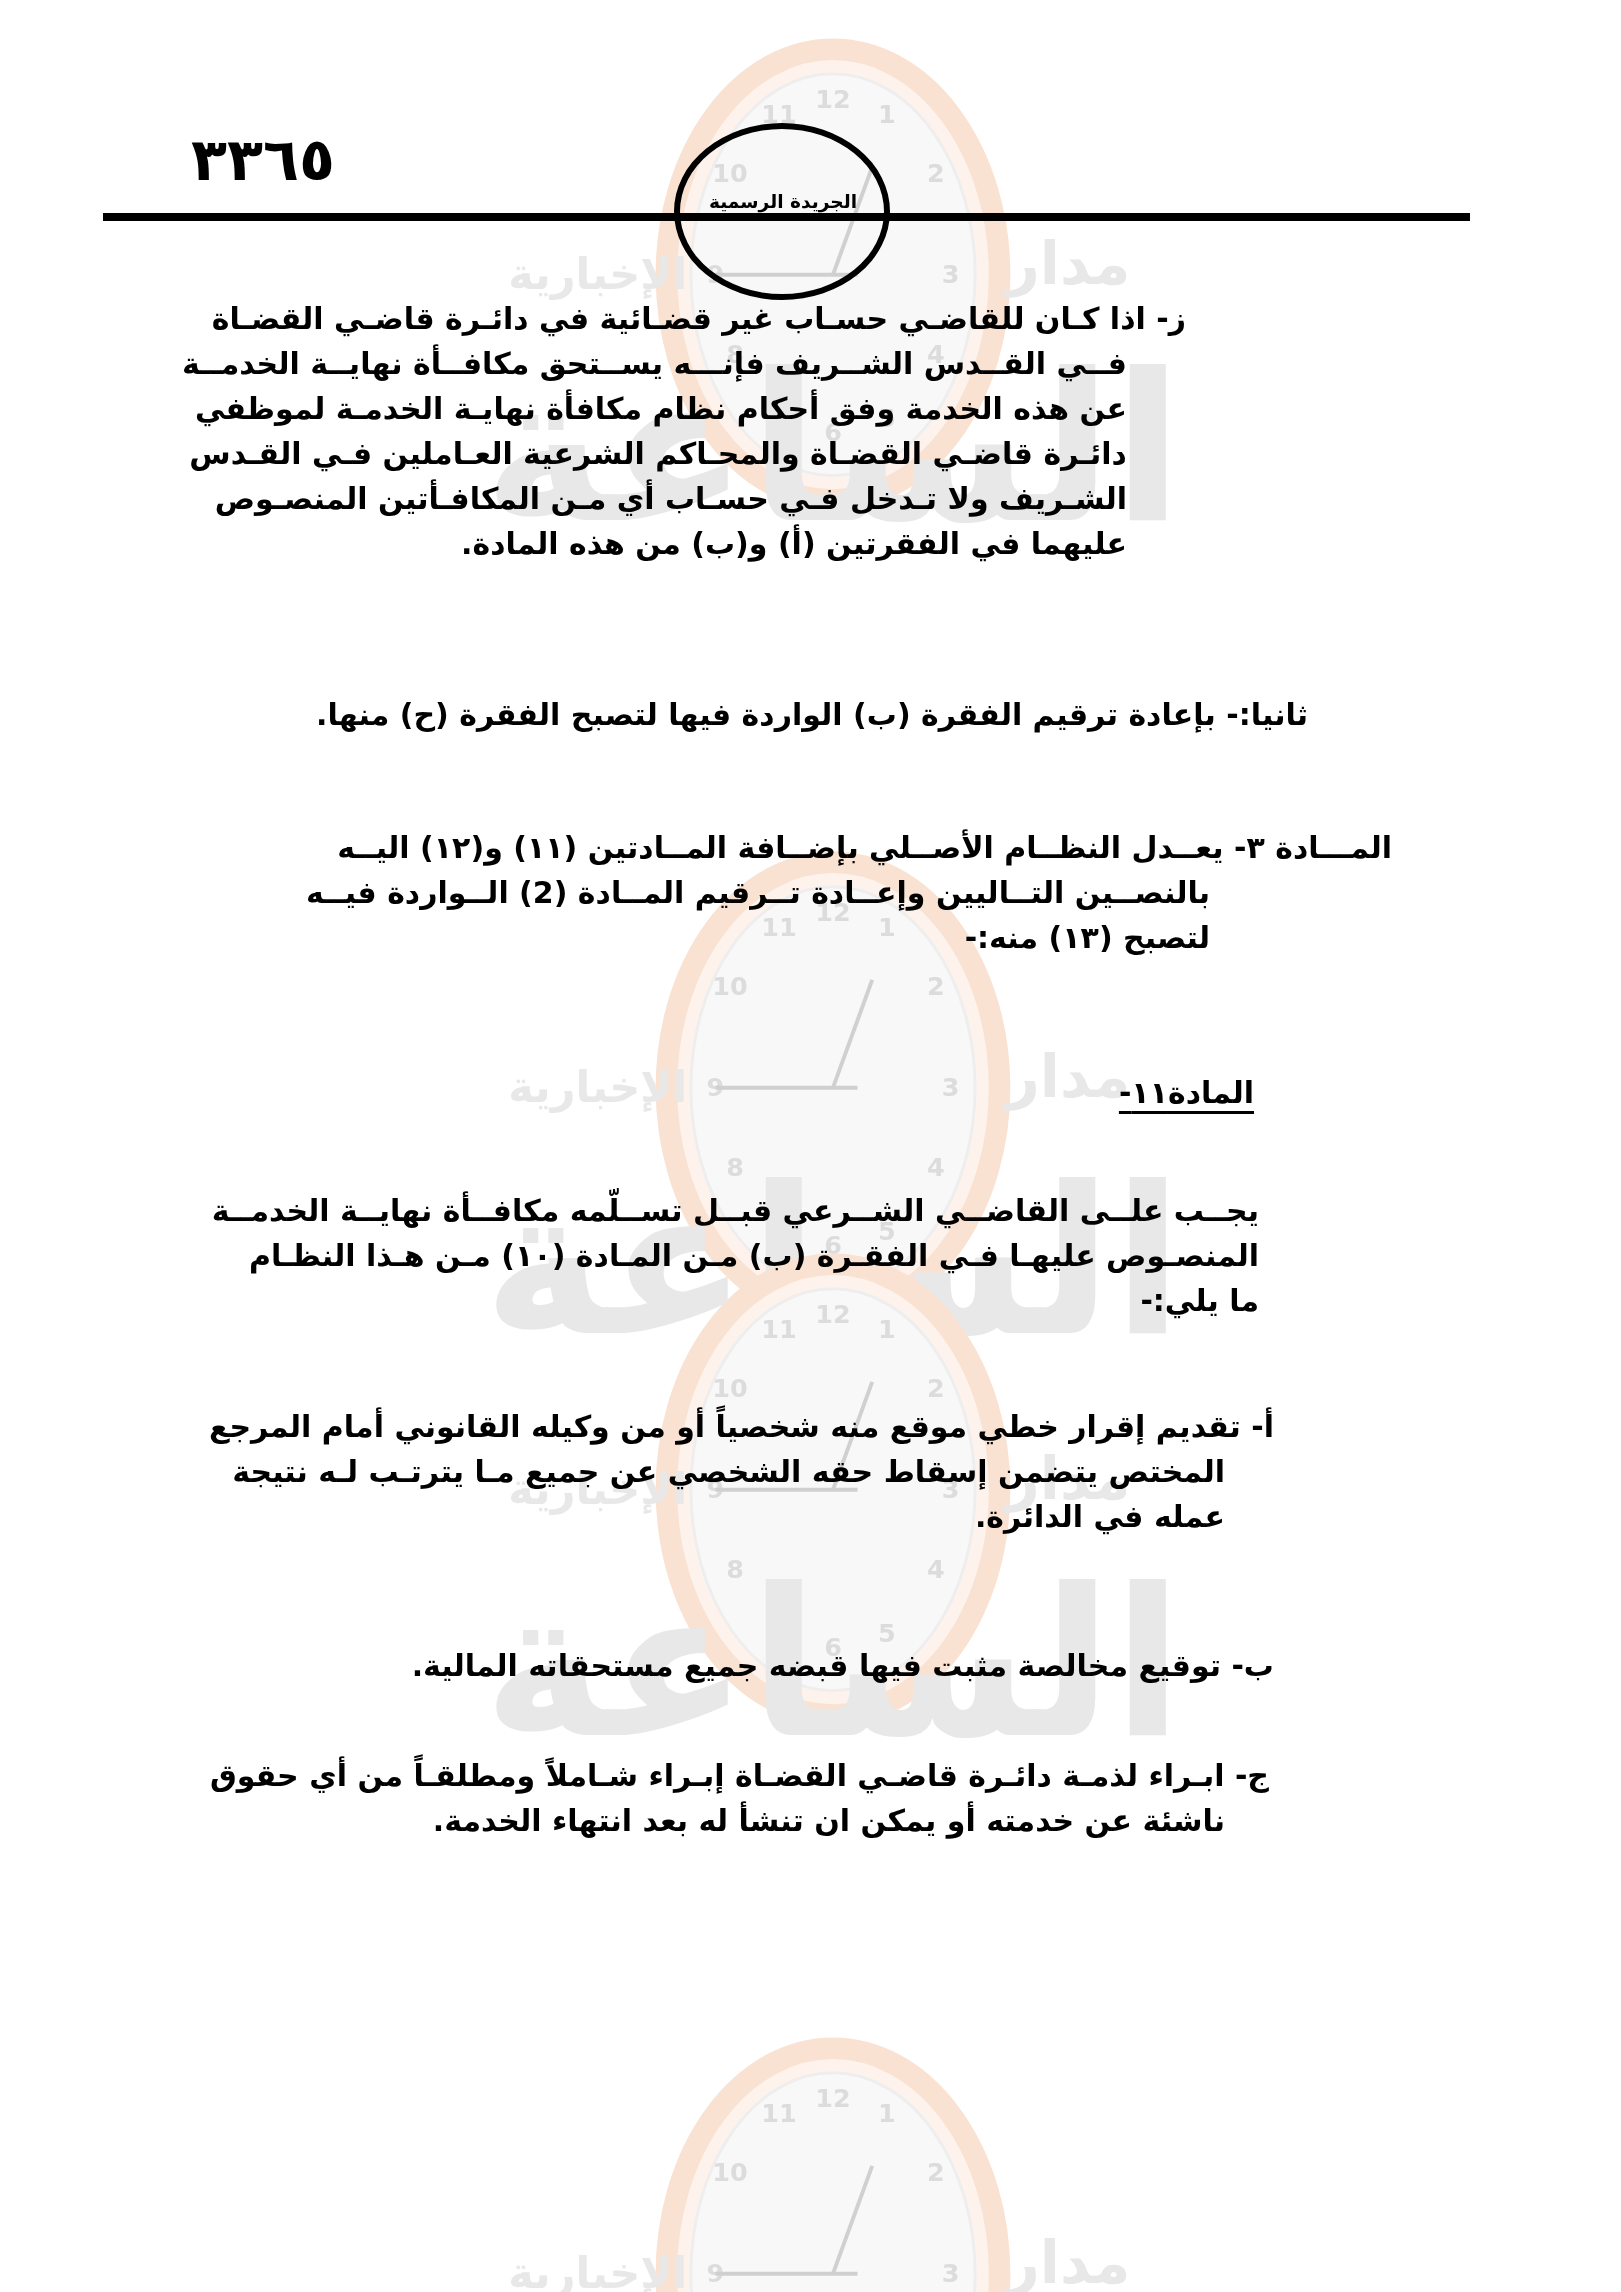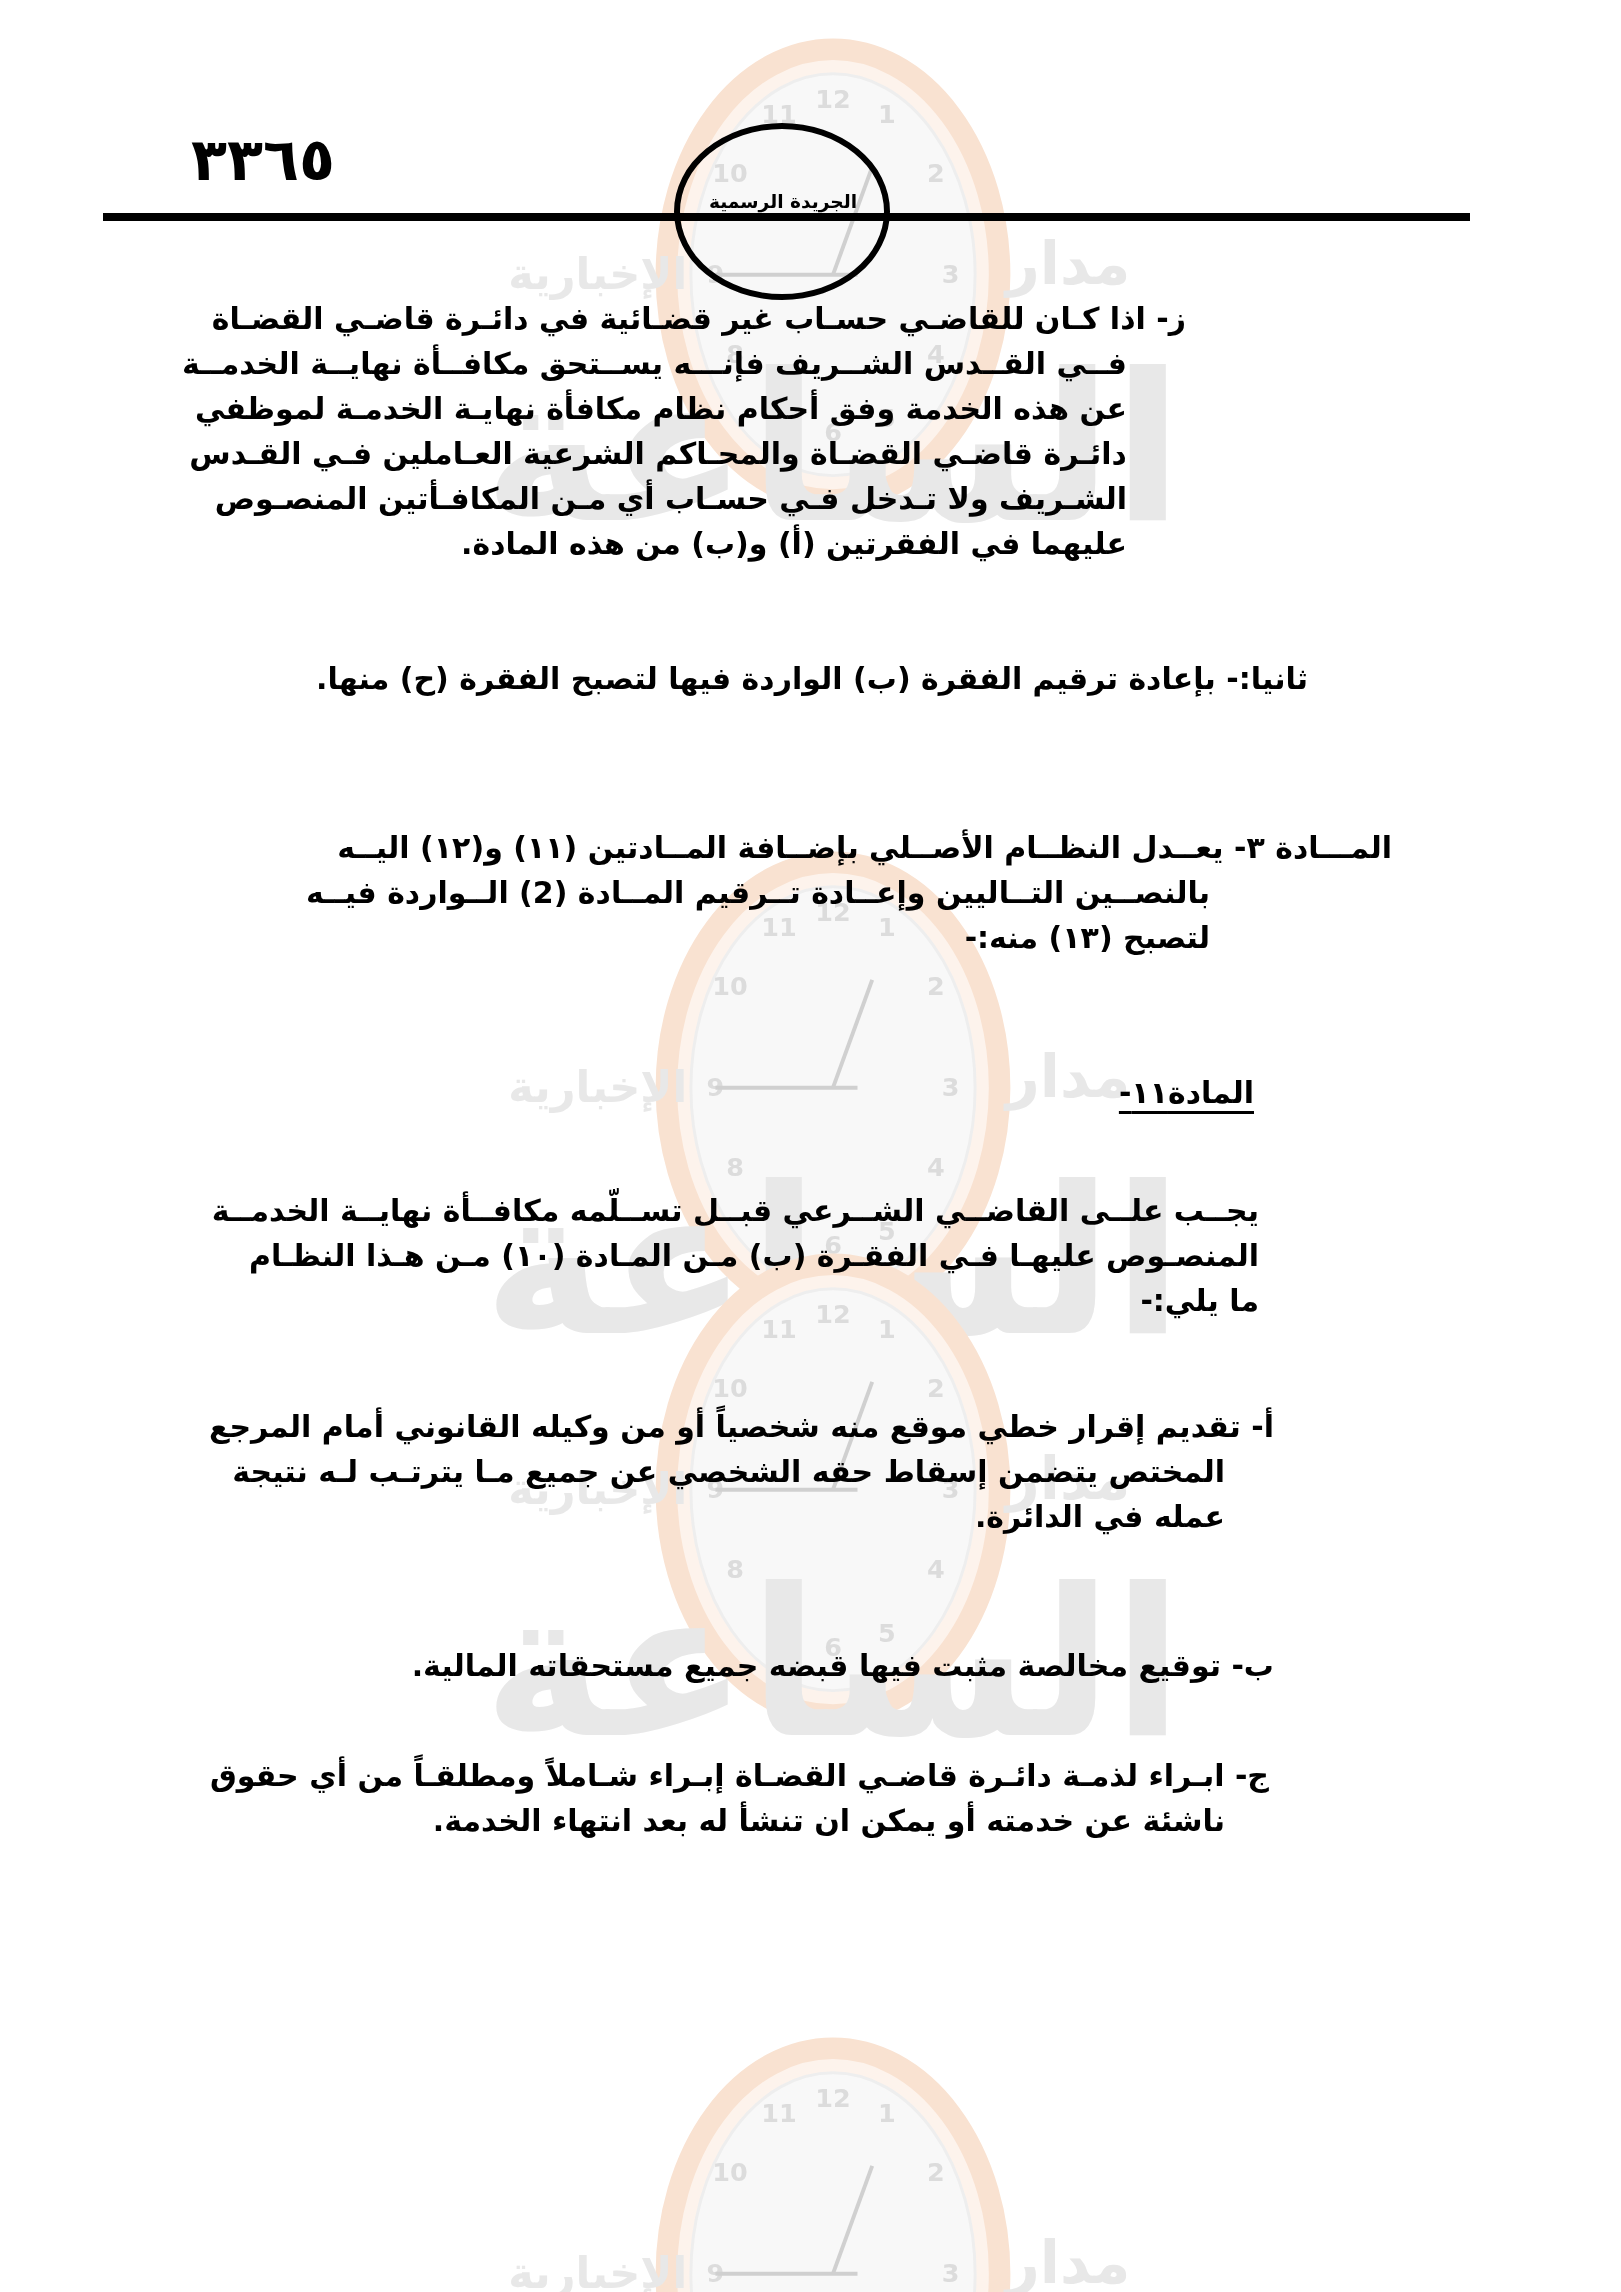--- a/index.html
+++ b/index.html
@@ -132,21 +132,21 @@
 <div class="oval"></div>
 <div class="oval-label">الجريدة الرسمية</div>
 
 <div class="line" style="right:435px; top:296px;">ز- اذا كـان للقاضـي حسـاب غير قضـائية في دائـرة قاضـي القضـاة</div>
 <div class="line" style="right:494px; top:341px;">فــي القــدس الشــريف فإنـــه يســتحق مكافــأة نهايــة الخدمــة</div>
 <div class="line" style="right:494px; top:386px;">عن هذه الخدمة وفق أحكام نظام مكافأة نهايـة الخدمـة لموظفي</div>
 <div class="line" style="right:494px; top:431px;text-align:right;">دائـرة قاضـي القضـاة والمحـاكم الشرعية العـاملين فـي القـدس</div>
 <div class="line" style="right:494px; top:476px;">الشـريف ولا تـدخل فـي حسـاب أي مـن المكافـأتين المنصـوص</div>
 <div class="line" style="right:494px; top:521px;">عليهما في الفقرتين (أ) و(ب) من هذه المادة.</div>
 
-<div class="line" style="right:313px; top:656px;">ثانيا:- بإعادة ترقيم الفقرة (ب) الواردة فيها لتصبح الفقرة (ح) منها.</div>
+<div class="line" style="right:313px; top:692px;">ثانيا:- بإعادة ترقيم الفقرة (ب) الواردة فيها لتصبح الفقرة (ح) منها.</div>
 
 <div class="line" style="right:229px; top:825px;">المـــادة ٣- يعــدل النظــام الأصــلي بإضــافة المــادتين (١١) و(١٢) اليــه</div>
 <div class="line" style="right:411px; top:870px;">بالنصــين التــاليين وإعــادة تــرقيم المــادة (2) الــواردة فيــه</div>
 <div class="line" style="right:411px; top:915px;">لتصبح (١٣) منه:-</div>
 
 <div class="line underline" style="right:367px; top:1070px;">المادة١١-</div>
 
 <div class="line" style="right:362px; top:1188px;">يجــب علــى القاضــي الشــرعي قبــل تســلّمه مكافــأة نهايــة الخدمــة</div>
 <div class="line" style="right:362px; top:1233px;">المنصـوص عليهـا فـي الفقـرة (ب) مـن المـادة (١٠) مـن هـذا النظـام</div>
 <div class="line" style="right:362px; top:1278px;">ما يلي:-</div>

